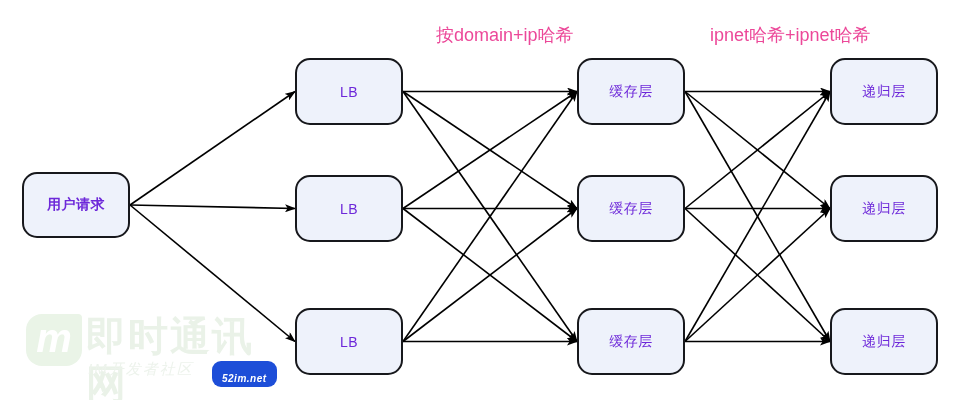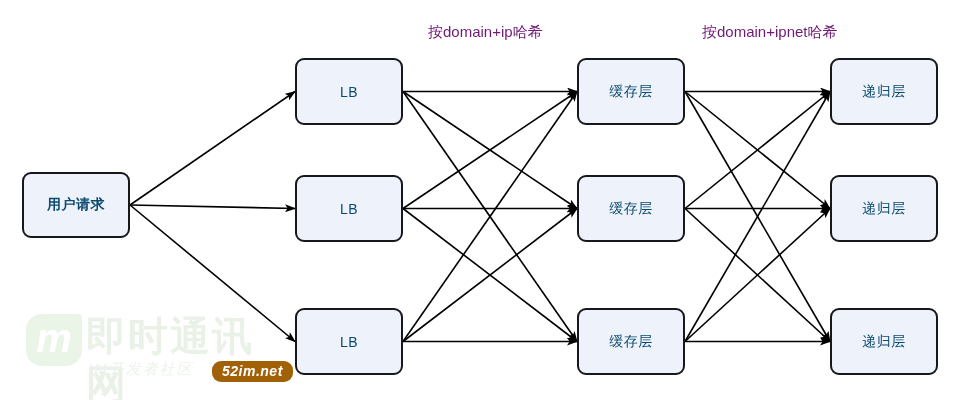--- a/index.html
+++ b/index.html
@@ -22,38 +22,39 @@
     left: 0;
     top: 0;
     width: 960px;
     height: 400px;
   }
   .node {
     position: absolute;
     box-sizing: border-box;
     background: #eef2fb;
     border: 2px solid #17181c;
-    border-radius: 9px;
+    border-radius: 15px;
     display: flex;
     align-items: center;
     justify-content: center;
-    color: #0c4a6e;
+    color: #6d28d9;
     font-size: 14px;
     letter-spacing: 0.5px;
     z-index: 3;
   }
   .node-label {
     pointer-events: none;
   }
   .col-label {
     position: absolute;
-    color: #701a75;
-    font-size: 15px;
+    color: #ec4899;
+    font-size: 18px;
     white-space: nowrap;
     z-index: 3;
+    margin-left: 8px;
   }
   
   #watermark {
     position: absolute;
     left: 22px;
     top: 312px;
     width: 270px;
     height: 76px;
     z-index: 1;
     pointer-events: none;
@@ -95,25 +96,25 @@
     top: 48px;
     font-size: 15px;
     font-style: italic;
     color: #edf3ec;
     letter-spacing: 2px;
   }
   #wm-badge {
     position: absolute;
     left: 190px;
     top: 49px;
-    padding: 2px 10px 3px 10px;
-    background: #a16207;
+    padding: 12px 10px 3px 10px;
+    background: #1d4ed8;
     border-radius: 9px;
     color: #ffffff;
-    font-size: 14px;
+    font-size: 10px;
     font-weight: bold;
     font-style: italic;
     letter-spacing: 0.5px;
   }
 </style>
 </head>
 <body>
 
 <div id="canvas">
 
@@ -175,21 +176,21 @@
       </div>
       <div class="node" style="left: 830px; top: 175px; width: 108px; height: 67px;">
         <span class="node-label">递归层</span>
       </div>
       <div class="node" style="left: 830px; top: 308px; width: 108px; height: 67px;">
         <span class="node-label">递归层</span>
       </div>
     </div>
 
   <div class="col-label" style="left:428px; top:23px;">按domain+ip哈希</div>
-  <div class="col-label" style="left:702px; top:23px;">按domain+ipnet哈希</div>
+  <div class="col-label" style="left:702px; top:23px;">ipnet哈希+ipnet哈希</div>
 
   <div id="watermark">
     <div id="wm-logo">
       <span>m</span>
     </div>
     <div id="wm-main">即时通讯网</div>
     <div id="wm-sub">IM开发者社区</div>
     <div id="wm-badge">52im.net</div>
   </div>
 

